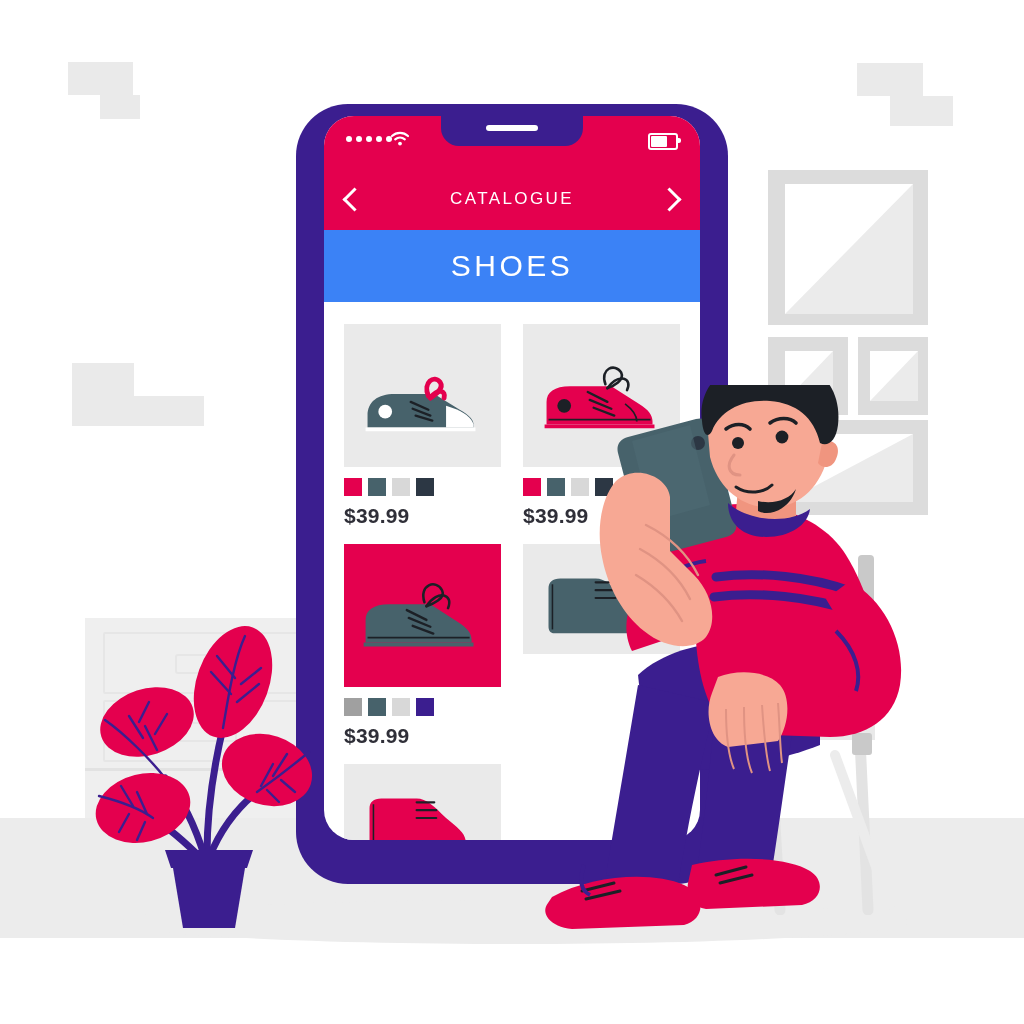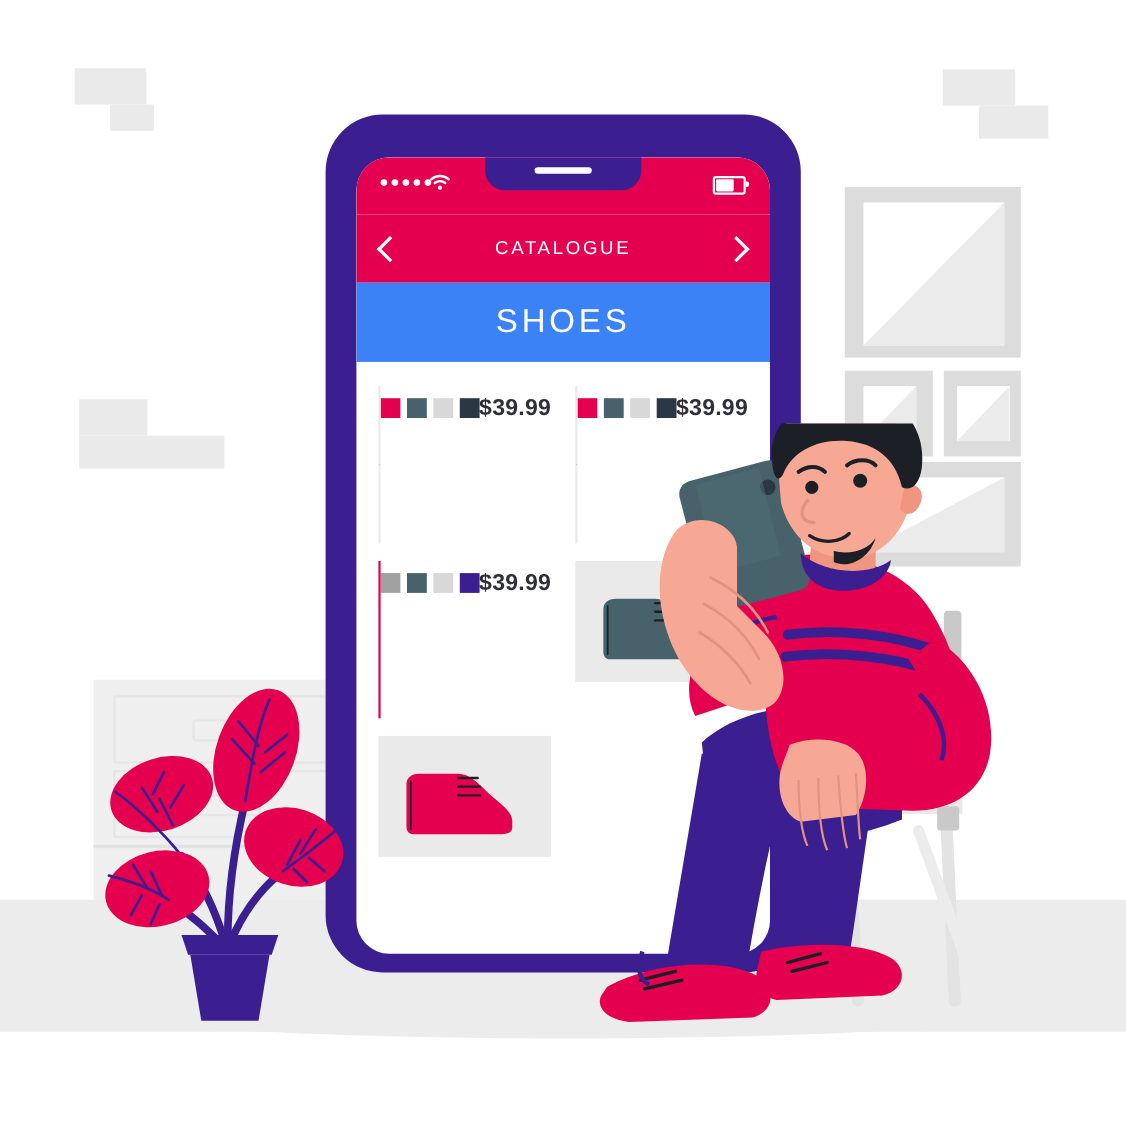--- a/index.html
+++ b/index.html
@@ -45,21 +45,21 @@
   .chev{width:14px;height:14px;border-top:3px solid #fff;border-right:3px solid #fff;}
   .chev.left{transform:rotate(-135deg);}
   .chev.right{transform:rotate(45deg);}
 
   .cat-banner{background:#3b82f6;height:72px;display:flex;align-items:center;
               justify-content:center;}
   .cat-banner span{color:#ffffff;font-size:30px;letter-spacing:3.5px;font-weight:400;}
 
   .grid{padding:22px 20px 0 20px;display:grid;grid-template-columns:1fr 1fr;
         column-gap:22px;row-gap:16px;box-sizing:border-box;}
-  .card{display:flex;flex-direction:row;}
+  .card{display:flex;flex-direction:column;}
   .thumb{height:143px;background:#eaeaea;position:relative;overflow:hidden;}
   .thumb.accent{background:#e4004e;}
   .swatches{display:flex;gap:6px;margin-top:11px;}
   .sw{width:18px;height:18px;}
   .price{margin-top:8px;font-size:21px;color:#2f2f38;font-weight:600;letter-spacing:.2px;}
 
   .person,.plant,.chair{pointer-events:none;}
 </style>
 </head>
 <body>
@@ -115,21 +115,21 @@
     <rect x="118" y="0" width="16" height="180" rx="4" fill="#c9c9c9"></rect>
     <path d="M20 150 H135 V185 H20 Z" fill="#e9e9e9"></path>
     <path d="M30 185 L40 355" stroke="#e3e3e3" stroke-width="11" stroke-linecap="round"></path>
     <path d="M120 185 L128 355" stroke="#e3e3e3" stroke-width="11" stroke-linecap="round"></path>
     <rect x="24" y="178" width="20" height="22" rx="3" fill="#c9c9c9"></rect>
     <rect x="112" y="178" width="20" height="22" rx="3" fill="#c9c9c9"></rect>
     <path d="M95 200 L150 350" stroke="#ececec" stroke-width="10" stroke-linecap="round"></path>
   </svg>
 
   <div class="abs phone-body" style="left:296px;top:104px;width:432px;height:780px;">
-    <div class="abs phone-screen" style="left:28px;top:39px;width:376px;height:724px;">
+    <div class="abs phone-screen" style="left:28px;top:12px;width:376px;height:724px;">
 
       <div class="status-bar">
         <div class="notch">
           <div class="notch-speaker"></div>
         </div>
         <div class="sig-dots">
           <i></i>
             <i></i>
             <i></i>
             <i></i>

